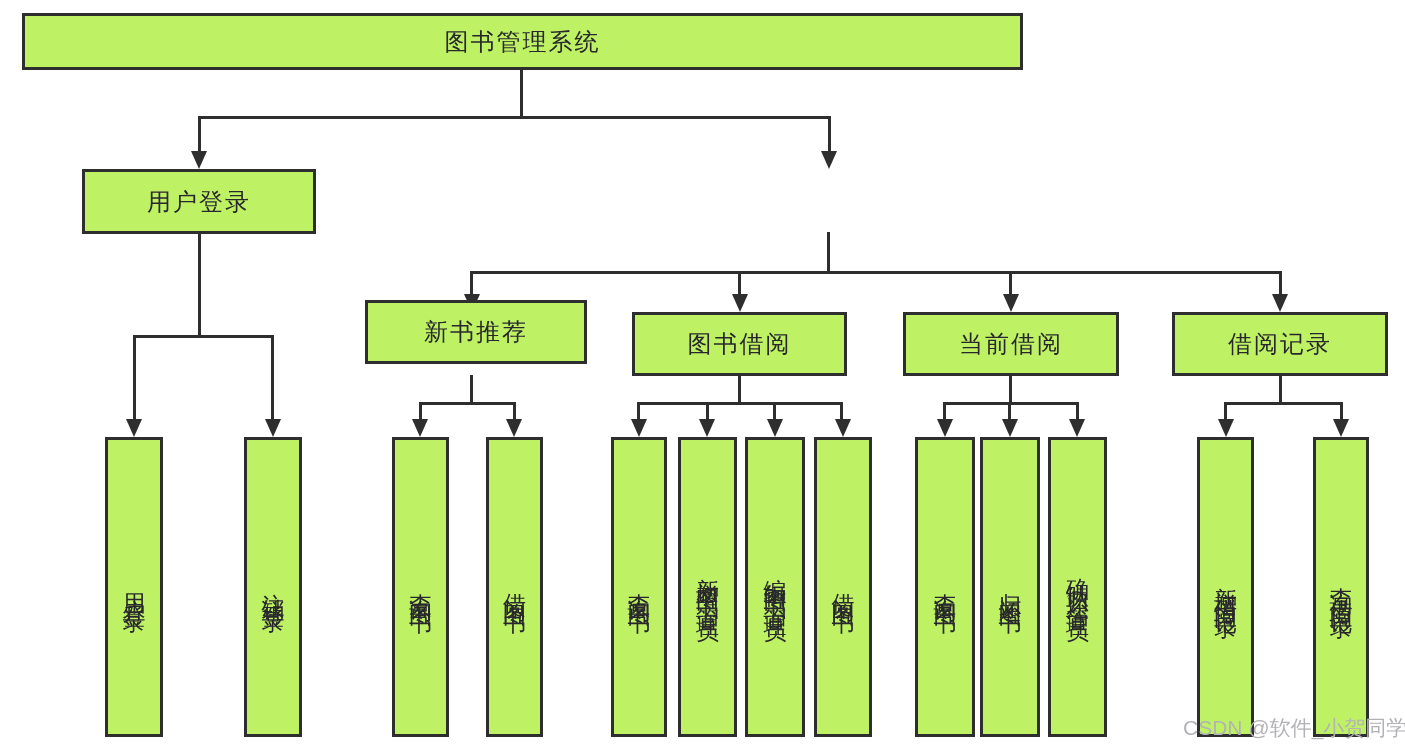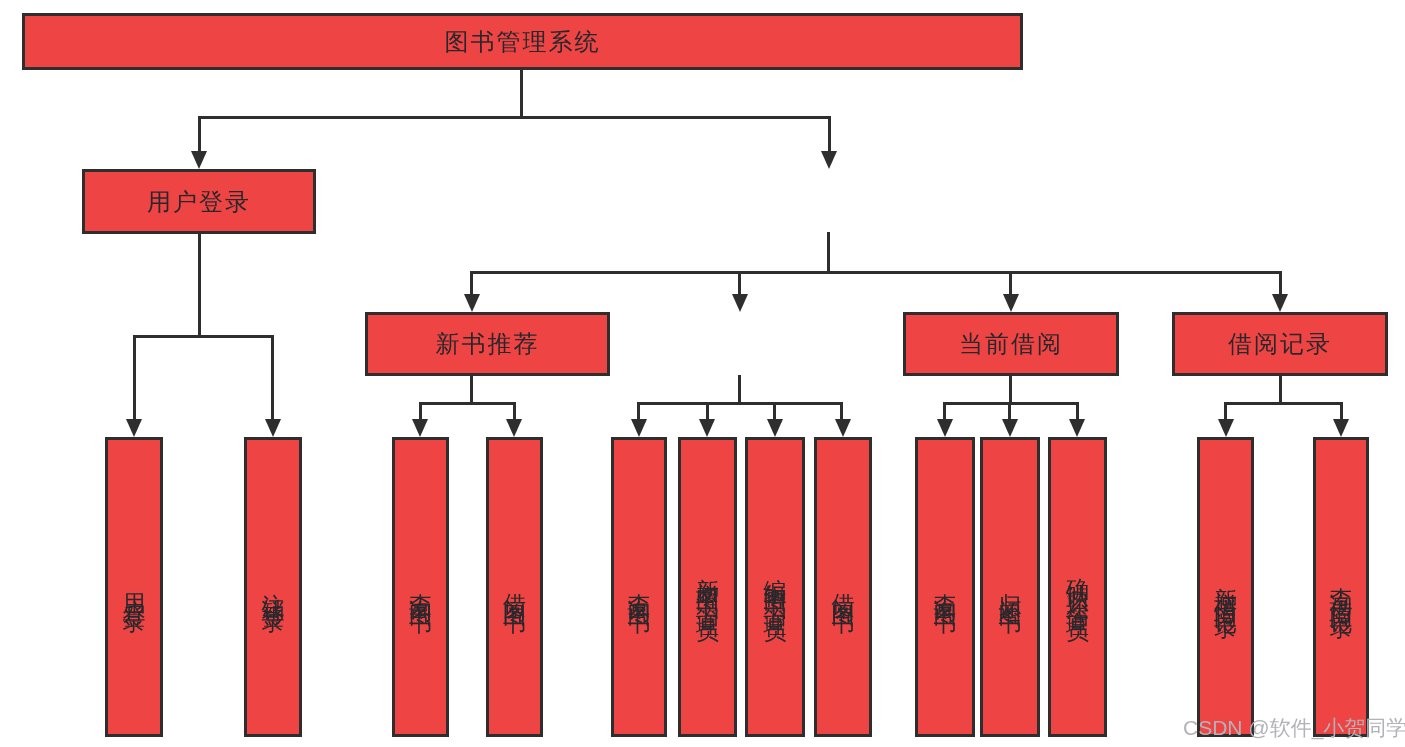--- a/index.html
+++ b/index.html
@@ -9,21 +9,21 @@
     --background:#ffffff;
   }
   html,body{margin:0;padding:0;background:var(--background);}
   body{font-family:"Liberation Sans","DejaVu Sans",sans-serif;}
   .canvas{
     position:relative;width:1405px;height:747px;background:var(--background);
     overflow:hidden;
   }
   .box{
     position:absolute;box-sizing:border-box;border:3px solid var(--line);
-    background:#ef4444;display:flex;align-items:center;justify-content:center;
+    background:#bef264;display:flex;align-items:center;justify-content:center;
     color:var(--text);
   }
   .hbox{font-size:24px;letter-spacing:2px;}
   .vbox span{
     writing-mode:vertical-rl;text-orientation:mixed;
     font-size:23px;letter-spacing:6px;line-height:1;
   }
   .vl{position:absolute;width:3px;background:var(--line);}
   .hl{position:absolute;height:3px;background:var(--line);}
   .arrow{
@@ -67,22 +67,25 @@
   <div class="hl" style="left:470px;top:271px;width:812px"></div>
   <div class="vl" style="left:470px;top:271px;height:25px"></div>
   <div class="arrow" style="left:464px;top:294px"></div>
   <div class="vl" style="left:738px;top:271px;height:25px"></div>
   <div class="arrow" style="left:732px;top:294px"></div>
   <div class="vl" style="left:1009px;top:271px;height:25px"></div>
   <div class="arrow" style="left:1003px;top:294px"></div>
   <div class="vl" style="left:1279px;top:271px;height:25px"></div>
   <div class="arrow" style="left:1272px;top:294px"></div>
 
-  <div class="box hbox" style="left:365px;top:312px;width:245px;height:64px">
+  <div class="box hbox" style="left:365px;top:300px;width:222px;height:64px">
     <span>新书推荐</span>
+  </div>
+  <div class="box hbox" style="left:632px;top:312px;width:215px;height:64px">
+    <span>图书借阅</span>
   </div>
   <div class="box hbox" style="left:903px;top:312px;width:216px;height:64px">
     <span>当前借阅</span>
   </div>
   <div class="box hbox" style="left:1172px;top:312px;width:216px;height:64px">
     <span>借阅记录</span>
   </div>
 
   <div class="vl" style="left:470px;top:375px;height:29px"></div>
   <div class="hl" style="left:419px;top:402px;width:97px"></div>

